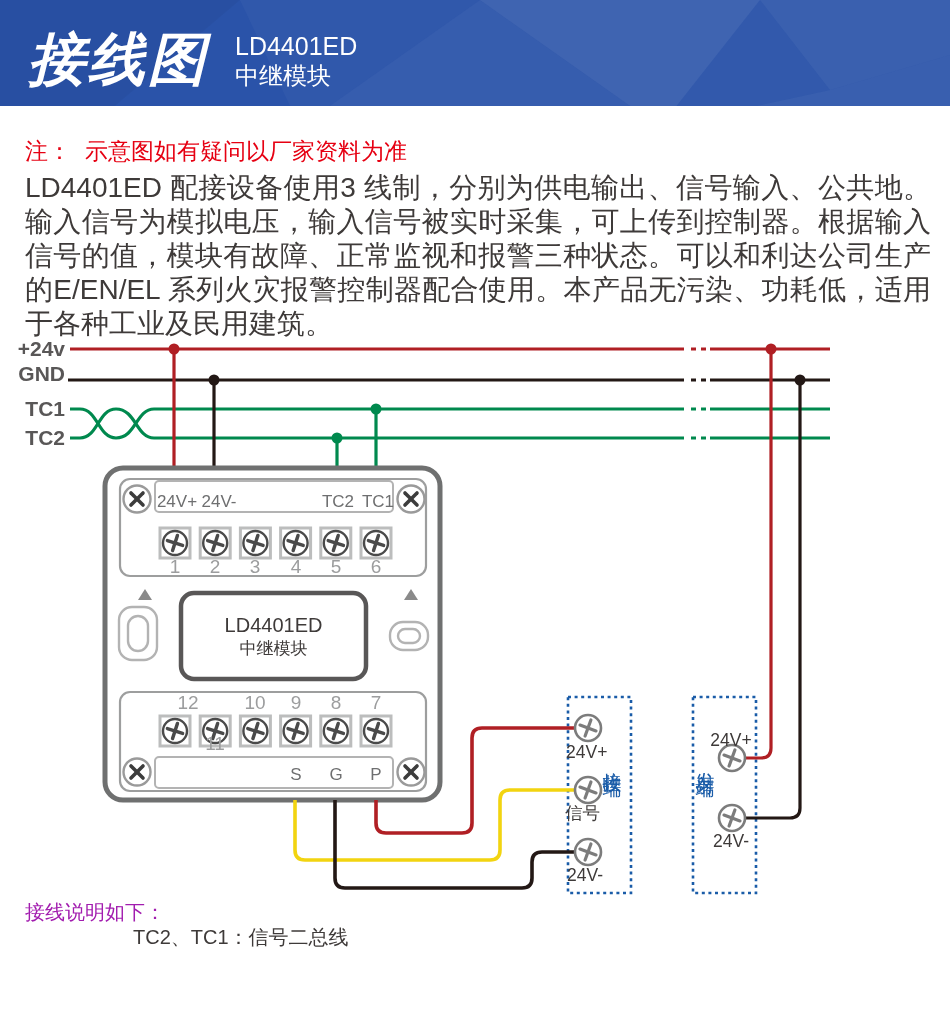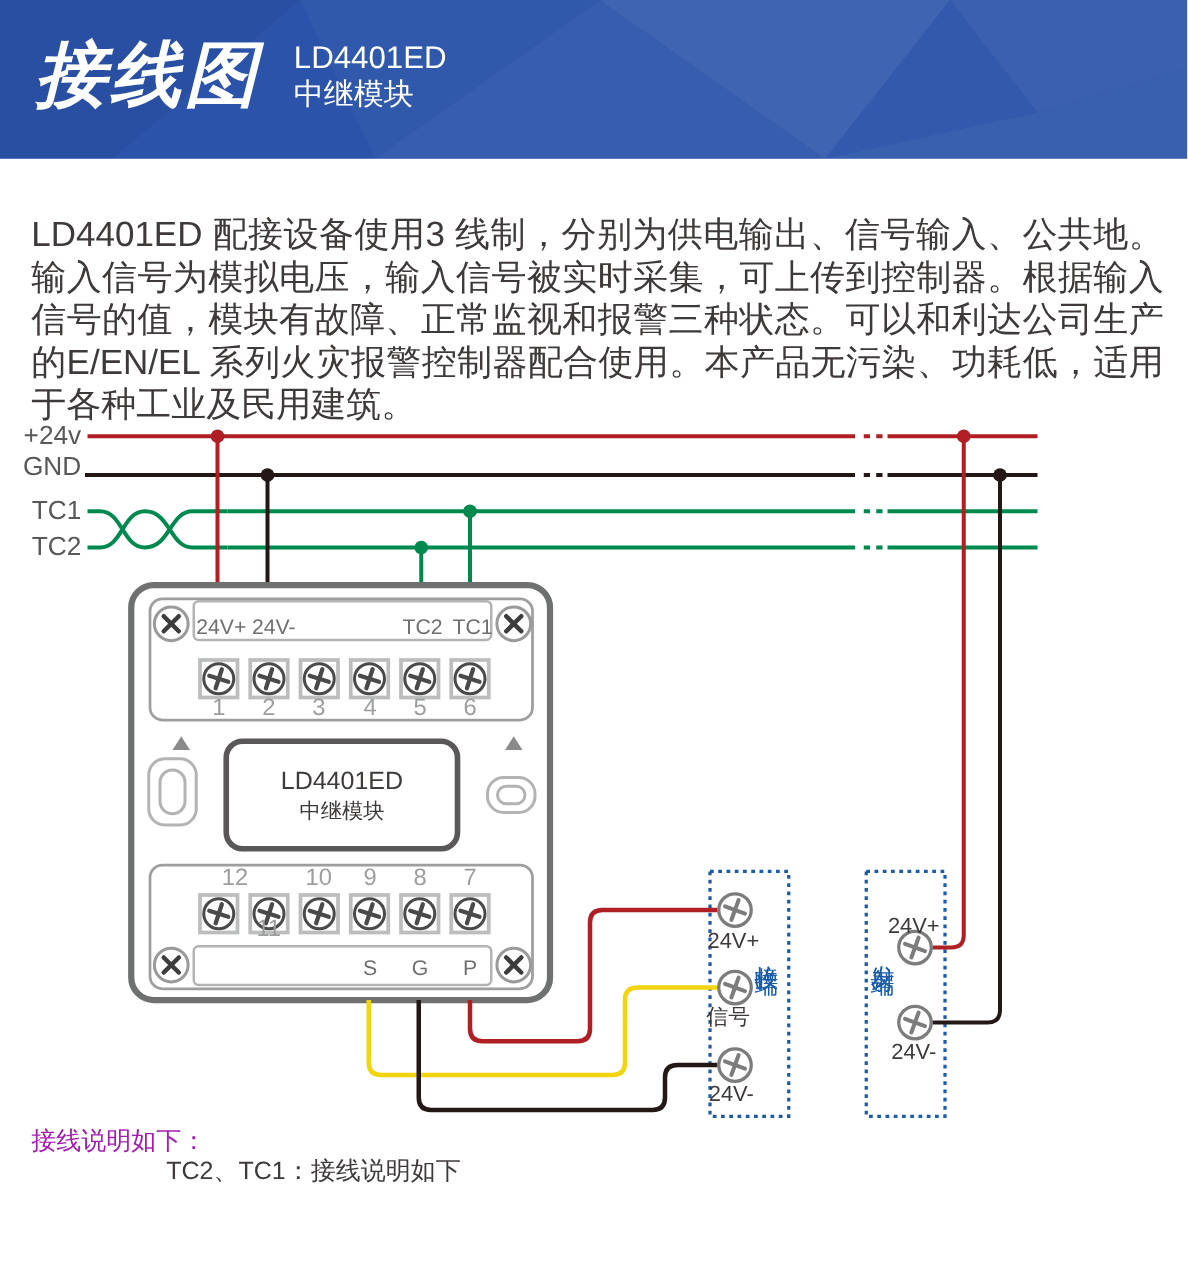--- a/index.html
+++ b/index.html
@@ -1,33 +1,33 @@
 <!DOCTYPE html>
 <html><head>
 <meta charset="utf-8">
 <style>
   html,body{margin:0;padding:0;background:#fff;}
   #page{position:relative;width:950px;height:1015px;background:#fff;overflow:hidden;
         font-family:"Liberation Sans","DejaVu Sans",sans-serif;color:#3e3a39;}
   
-  #hdr{position:absolute;left:0;top:0;width:950px;height:127px;background:#2a53a9;overflow:hidden;}
+  #hdr{position:absolute;left:0;top:0;width:950px;height:106px;background:#2a53a9;overflow:hidden;}
   #hdr svg{position:absolute;left:0;top:0;}
   .hdr-title{position:absolute;left:28px;top:22px;font-size:57px;font-weight:bold;
              font-style:italic;color:#fff;letter-spacing:3px;white-space:nowrap;}
   .hdr-sub{position:absolute;left:235px;top:31px;color:#fff;font-size:25px;line-height:30px;}
   .hdr-sub .l2{font-size:24px;}
   
   .note{position:absolute;left:25px;top:136px;font-size:23px;color:#e60012;white-space:nowrap;}
   .note .pfx{margin-right:14px;}
   .desc{position:absolute;left:25px;top:171px;width:906px;font-size:28px;line-height:34px;
         color:#3e3a39;text-align:justify;}
   
   .dl{position:absolute;line-height:22px;font-size:17px;color:#6e6f70;white-space:nowrap;}
   .ctr{transform:translateX(-50%);}
-  .busl{font-size:21px;color:#595757;width:48px;text-align:right;left:17px;}
+  .busl{font-size:21px;color:#595757;width:48px;text-align:right;left:17px;font-weight:bold;}
   .num{font-size:19px;color:#9c9d9e;line-height:18px;}
   .term{font-size:17.5px;color:#3e3a39;line-height:16px;}
   .vtitle{position:absolute;writing-mode:vertical-rl;font-size:19px;letter-spacing:3px;
           color:#1a5ca8;line-height:19px;}
   .display{position:absolute;left:181px;top:593px;width:185px;height:86px;display:flex;
            flex-direction:column;align-items:center;justify-content:center;gap:5px;}
   .display .nm{font-size:20px;color:#3e3a39;line-height:20px;}
   .display .tp{font-size:17px;color:#3e3a39;line-height:17px;}
   
   .foot-title{position:absolute;left:25px;top:899px;font-size:20px;color:#a21caf;}
@@ -48,20 +48,23 @@
       <polygon points="660,127 760,0 830,90" fill="rgba(255,255,255,0.04)"></polygon>
       <polygon points="660,127 830,90 950,55 950,127" fill="rgba(255,255,255,0.07)"></polygon>
     </svg>
     <div class="hdr-title">接线图</div>
     <div class="hdr-sub">
       <div>LD4401ED</div>
       <div class="l2">中继模块</div>
     </div>
   </div>
 
+  <div class="note">
+    <span class="pfx">注：</span><span>示意图如有疑问以厂家资料为准</span>
+  </div>
   <div class="desc">LD4401ED 配接设备使用3 线制，分别为供电输出、信号输入、公共地。输入信号为模拟电压，输入信号被实时采集，可上传到控制器。根据输入信号的值，模块有故障、正常监视和报警三种状态。可以和利达公司生产的E/EN/EL 系列火灾报警控制器配合使用。本产品无污染、功耗低，适用于各种工业及民用建筑。</div>
 
   <svg width="950" height="1015" viewBox="0 0 950 1015" style="position:absolute;left:0;top:0;">
     <defs>
       <g id="term-screw">
         <rect x="-15" y="-15" width="30" height="30" fill="#fff" stroke="#bcbdbd" stroke-width="3"></rect>
         <circle r="12" fill="#fff" stroke="#4a4a4a" stroke-width="2.4"></circle>
         <g stroke="#4a4a4a" stroke-width="3.4" stroke-linecap="round" transform="rotate(18)">
           <line x1="-8" x2="8"></line>
             <line y1="-8" y2="8"></line>
@@ -190,16 +193,16 @@
   <span class="dl term" style="left:565px;top:805px">信号</span>
   <span class="dl term" style="left:567px;top:867px">24V-</span>
   <div class="vtitle" style="left:603px;top:757px">接收端</div>
 
   <span class="dl term ctr" style="left:731px;top:732px">24V+</span>
   <div class="vtitle" style="left:696px;top:757px">发射端</div>
   <span class="dl term ctr" style="left:731px;top:833px">24V-</span>
 
   <div class="foot-title">接线说明如下：</div>
   <div class="foot-items">
-    <div>TC2、TC1：接线说明如下</div>
+    <div>TC2、TC1：信号二总线</div>
   </div>
 
 </div>
 
 </body></html>

